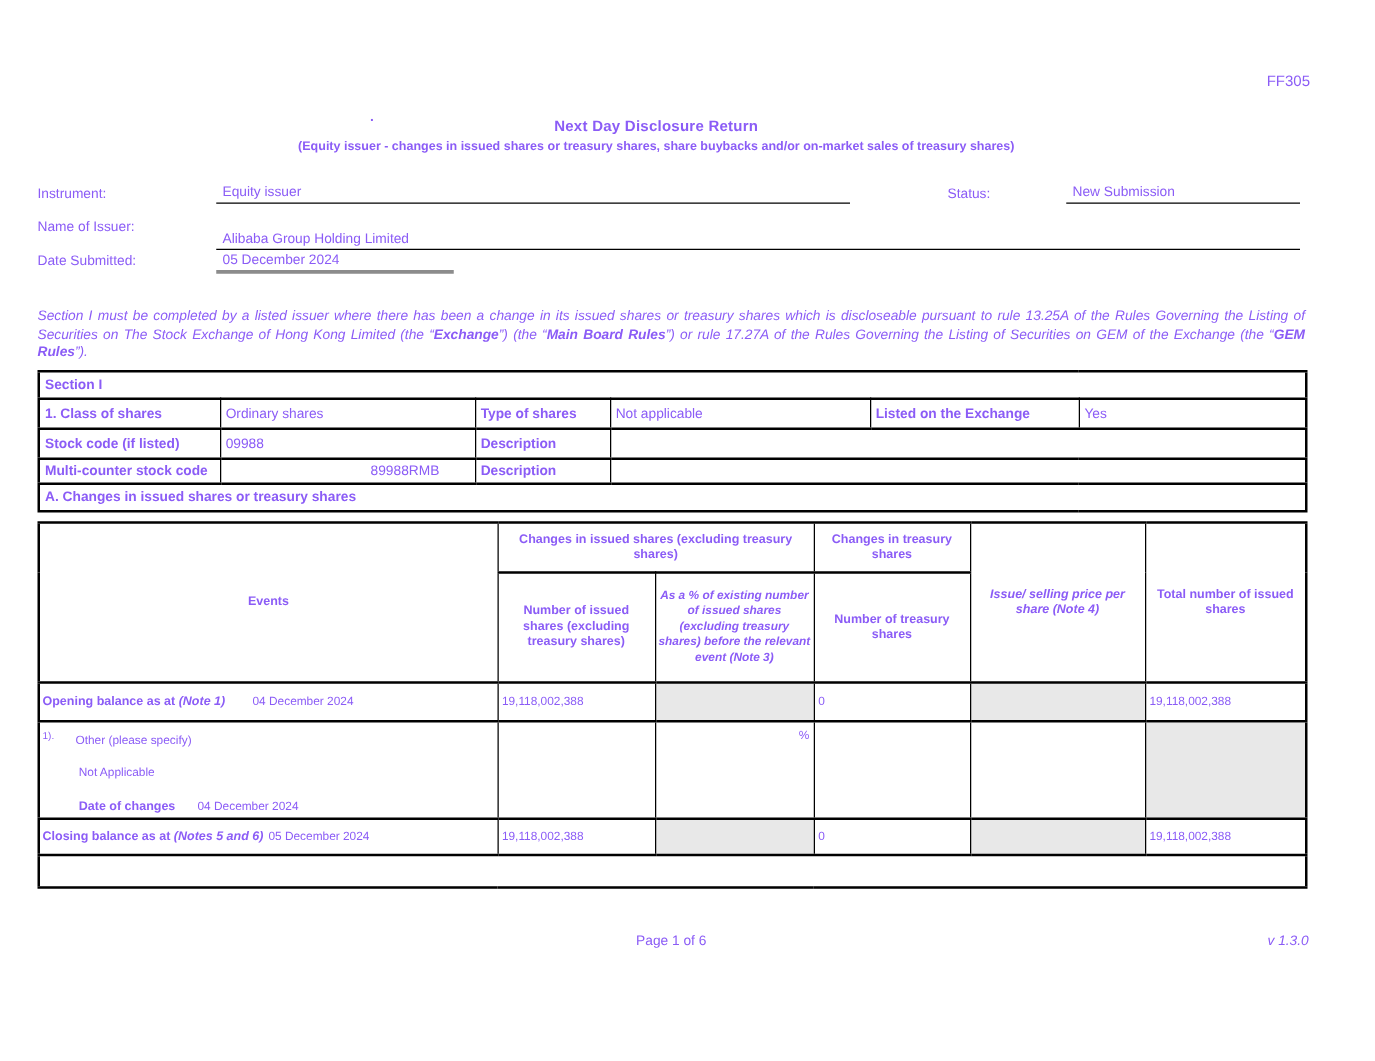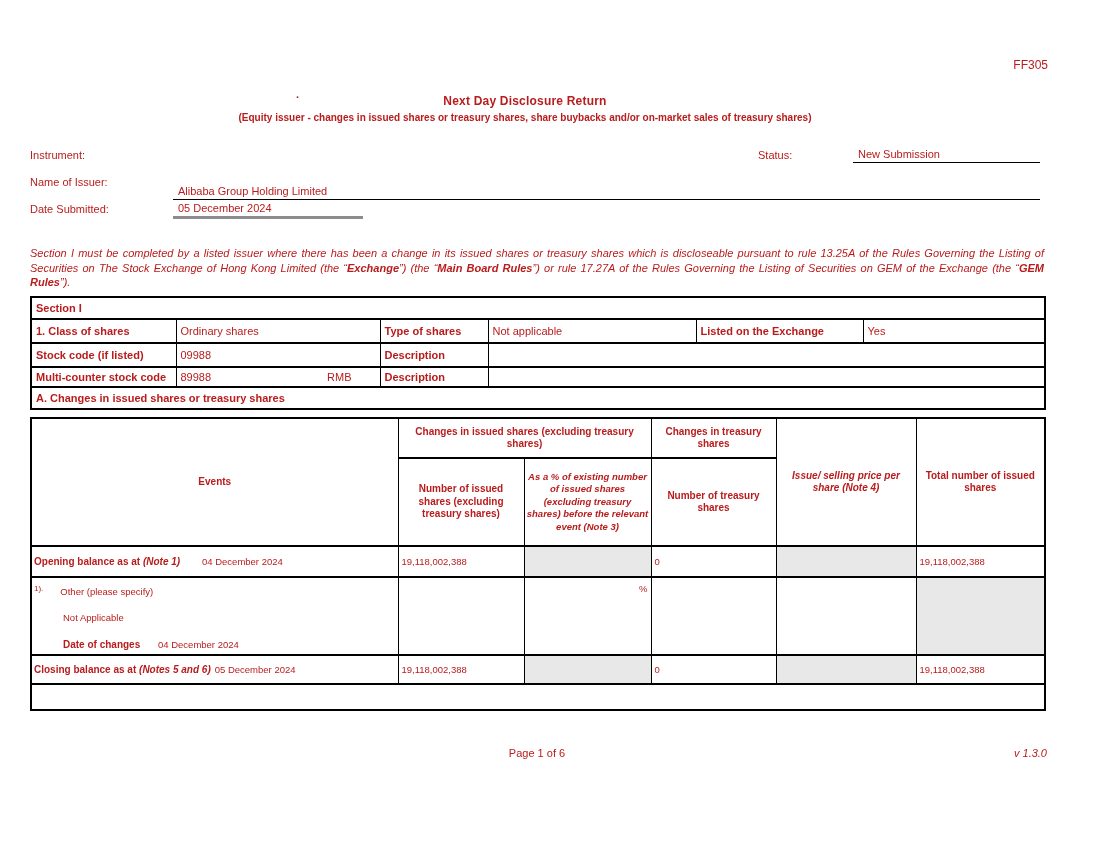--- a/index.html
+++ b/index.html
@@ -1,19 +1,19 @@
 <!DOCTYPE html>
 <html><head>
 <meta charset="utf-8">
 <style>
   * { margin:0; padding:0; box-sizing:border-box; }
   html,body { background:#ffffff; }
   .page {
     position:relative; width:1100px; height:849px; background:#fff;
-    font-family:"Liberation Sans", sans-serif; color:#b91c1c; overflow:hidden;
+    font-family:"Liberation Sans", sans-serif; color:#8b5cf6; overflow:hidden;
   }
   .abs { position:absolute; }
 
   
   .ffcode { top:58px; right:52px; font-size:12px; }
 
   
   .straydot { top:88px; left:296px; font-size:11px; font-weight:bold; }
 
   
@@ -34,21 +34,21 @@
   .bi { font-weight:bold; font-style:italic; }
 
   
   table { border-collapse:collapse; table-layout:fixed; width:1014px; background:#fff; }
   .t1, .t2 { border:2px solid #000; }
   .t1 td, .t2 td { border:solid #000; border-width:2px 1px; overflow:hidden; }
 
   .t1 td { font-size:11px; padding:2px 4px; vertical-align:middle; }
   .b { font-weight:bold; }
   .rmbcell { }
-  .rmbwrap { display:flex; justify-content:space-between; padding-right:24px; }
+  .rmbwrap { display:flex; justify-content:flex-end; padding-right:24px; }
 
   
   .hc { font-size:10px; font-weight:bold; text-align:center; vertical-align:middle;
         padding:2px 4px; line-height:12.5px; }
   .hc.sm { font-size:9.5px; padding:2px 2px; }
   .thin-b { border-bottom-width:1px; }
   .thin-t { border-top-width:1px; }
 
   .ev { font-size:9.5px; vertical-align:middle; padding:2px 2px 2px 2px; }
   .bb { font-weight:bold; font-size:10px; }
@@ -78,20 +78,21 @@
 
   <div class="abs ffcode">FF305</div>
   <div class="abs straydot">.</div>
 
   <div class="abs titleblock">
     <div class="title">Next Day Disclosure Return</div>
     <div class="subtitle">(Equity issuer - changes in issued shares or treasury shares, share buybacks and/or on-market sales of treasury shares)</div>
   </div>
 
   <span class="lab" style="left:30px; top:149px;">Instrument:</span>
+  <span class="fld" style="left:173px; top:147px; width:507px;">Equity issuer</span>
   <span class="lab" style="left:758px; top:149px;">Status:</span>
   <span class="fld" style="left:853px; top:147px; width:187px;">New Submission</span>
 
   <span class="lab" style="left:30px; top:176px;">Name of Issuer:</span>
   <span class="fld" style="left:173px; top:184px; width:867px;">Alibaba Group Holding Limited</span>
 
   <span class="lab" style="left:30px; top:203px;">Date Submitted:</span>
   <span class="fld fld-date" style="left: 173px; top: 201px; width: 190px; border-bottom-color: rgb(140, 140, 140);">05 December 2024</span>
 
   <div class="abs intro"><span>Section I must be completed by a listed issuer where there has been a change in its issued shares or treasury shares which is discloseable pursuant to rule 13.25A of the Rules Governing the Listing of Securities on The Stock Exchange of Hong Kong Limited (the “</span><span class="bi">Exchange</span><span>”) (the “</span><span class="bi">Main Board Rules</span><span>”) or rule 17.27A of the Rules Governing the Listing of Securities on GEM of the Exchange (the “</span><span class="bi">GEM Rules</span><span>”).</span></div>

